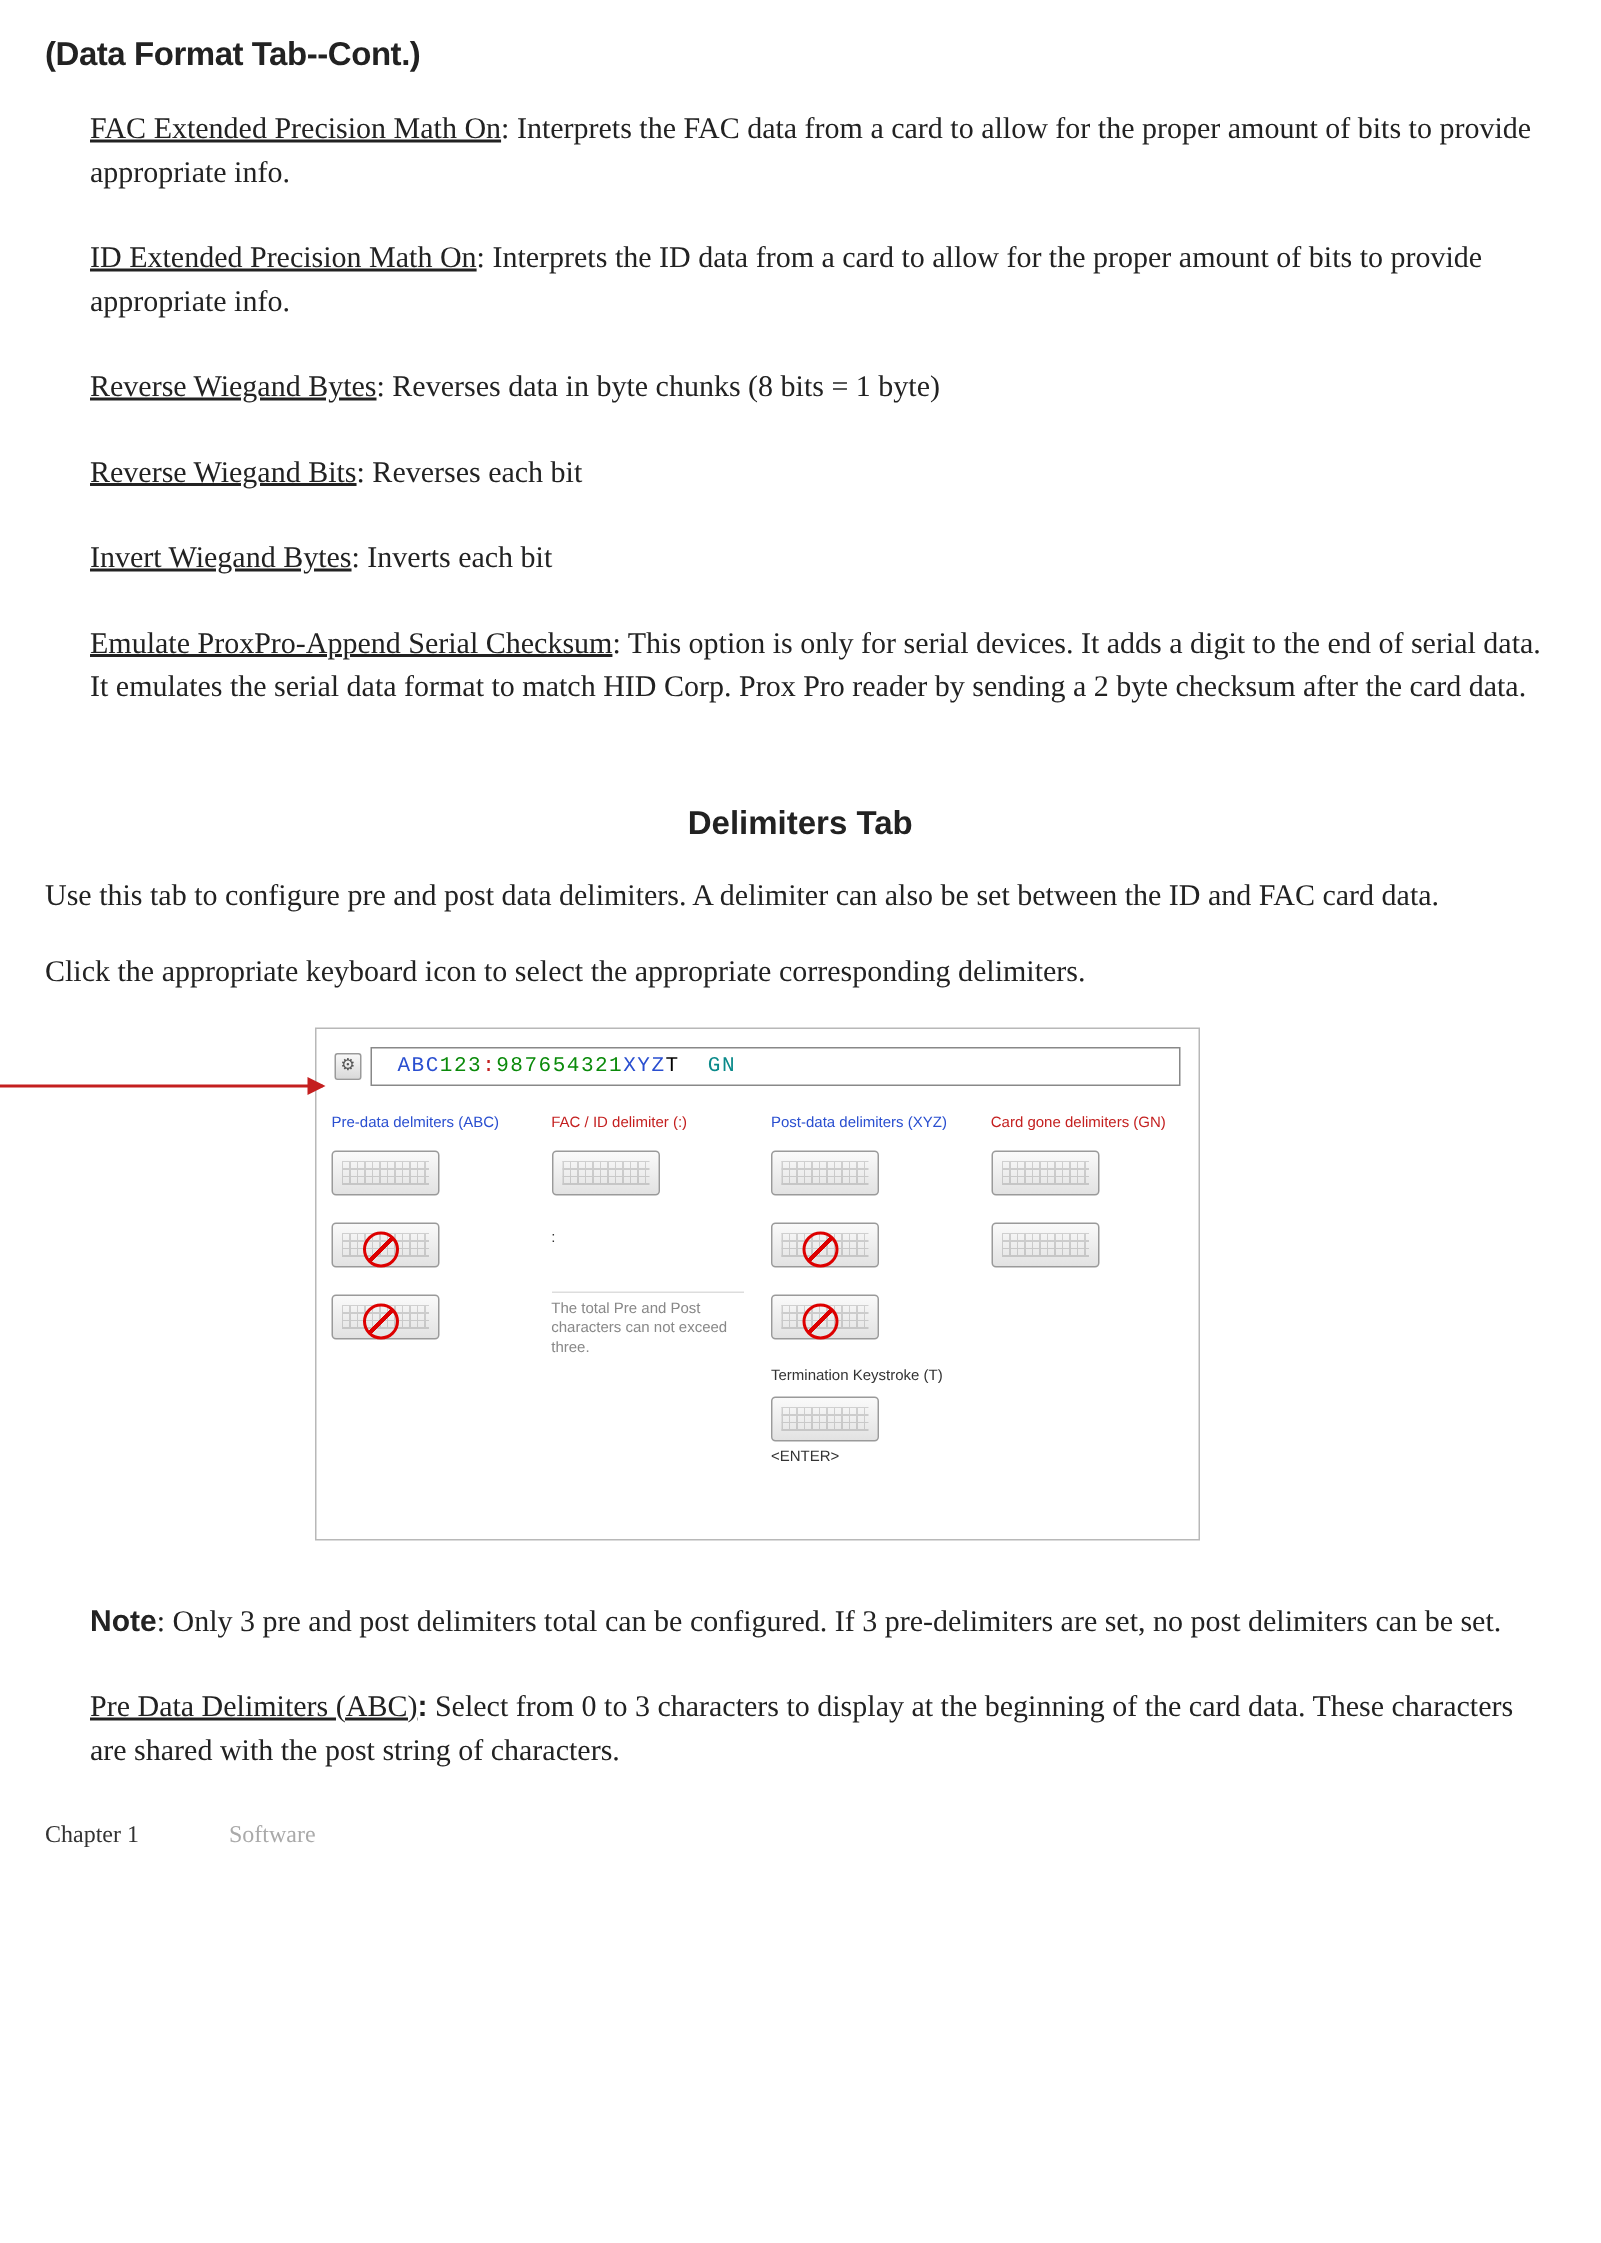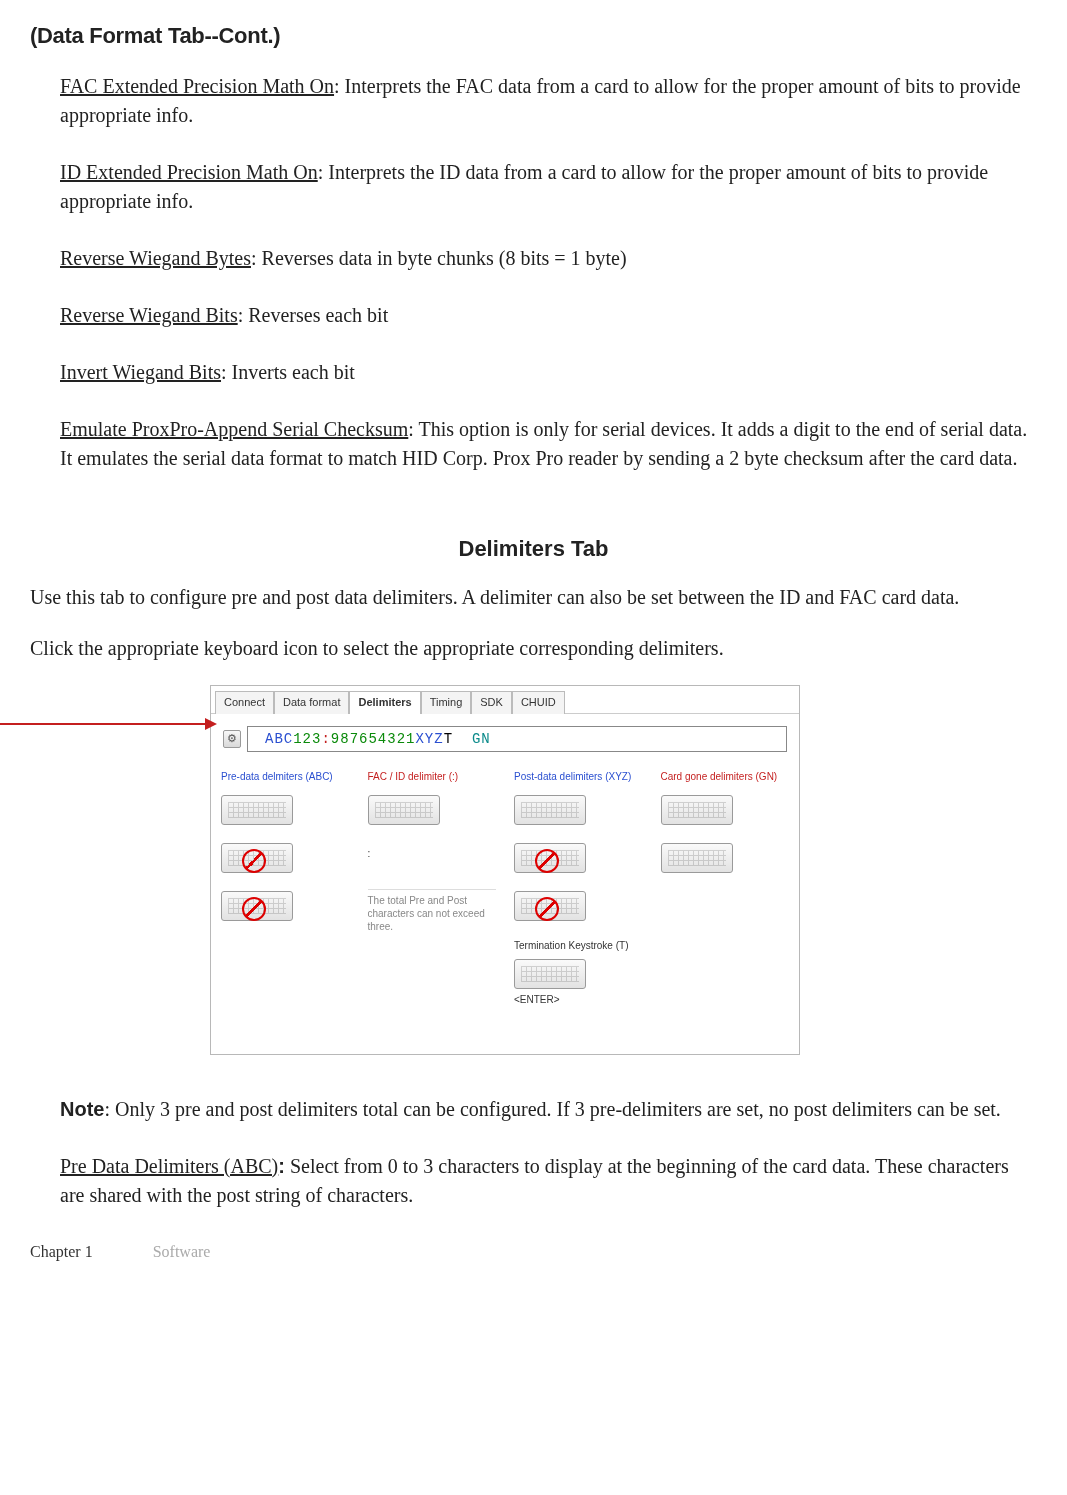--- a/index.html
+++ b/index.html
@@ -183,45 +183,37 @@
   <p class="def-para">
     <span class="u">ID Extended Precision Math On</span><span>: Interprets the ID data from a card to allow for the proper amount of bits to provide appropriate info.</span>
   </p>
   <p class="def-para">
     <span class="u">Reverse Wiegand Bytes</span><span>: Reverses data in byte chunks (8 bits = 1 byte)</span>
   </p>
   <p class="def-para">
     <span class="u">Reverse Wiegand Bits</span><span>: Reverses each bit</span>
   </p>
   <p class="def-para">
-    <span class="u">Invert Wiegand Bits</span><span>: Inverts each bit</span>
+    <span class="u">Invert Wiegand Bytes</span><span>: Inverts each bit</span>
   </p>
   <p class="def-para">
     <span class="u">Emulate ProxPro-Append Serial Checksum</span><span>: This option is only for serial devices. It adds a digit to the end of serial data. It emulates the serial data format to match HID Corp. Prox Pro reader by sending a 2 byte checksum after the card data.</span>
   </p>
 </div>
 
 <div class="h2">Delimiters Tab</div>
 
 <p class="plain-para">Use this tab to configure pre and post data delimiters. A delimiter can also be set between the ID and FAC card data.</p>
 <p class="plain-para">Click the appropriate keyboard icon to select the appropriate corresponding delimiters.</p>
 
 <div class="fig-wrap">
 
   <div class="arrow"></div>
 
   <div class="dialog">
-    <div class="tabs-row">
-      <div class="tab">Connect</div>
-      <div class="tab">Data format</div>
-      <div class="tab active">Delimiters</div>
-      <div class="tab">Timing</div>
-      <div class="tab">SDK</div>
-      <div class="tab">CHUID</div>
-    </div>
 
     <div class="sample-bar">
       <div class="gear-icon">⚙</div>
       <div class="sample-field">
         <span class="blue">ABC</span><span class="green">123</span><span class="red">:</span><span class="green">987654321</span><span class="blue">XYZ</span><span class="black">T</span><span class="black">&nbsp;&nbsp;</span><span class="teal">GN</span>
       </div>
     </div>
 
     <div class="cols">
       <div class="col">

